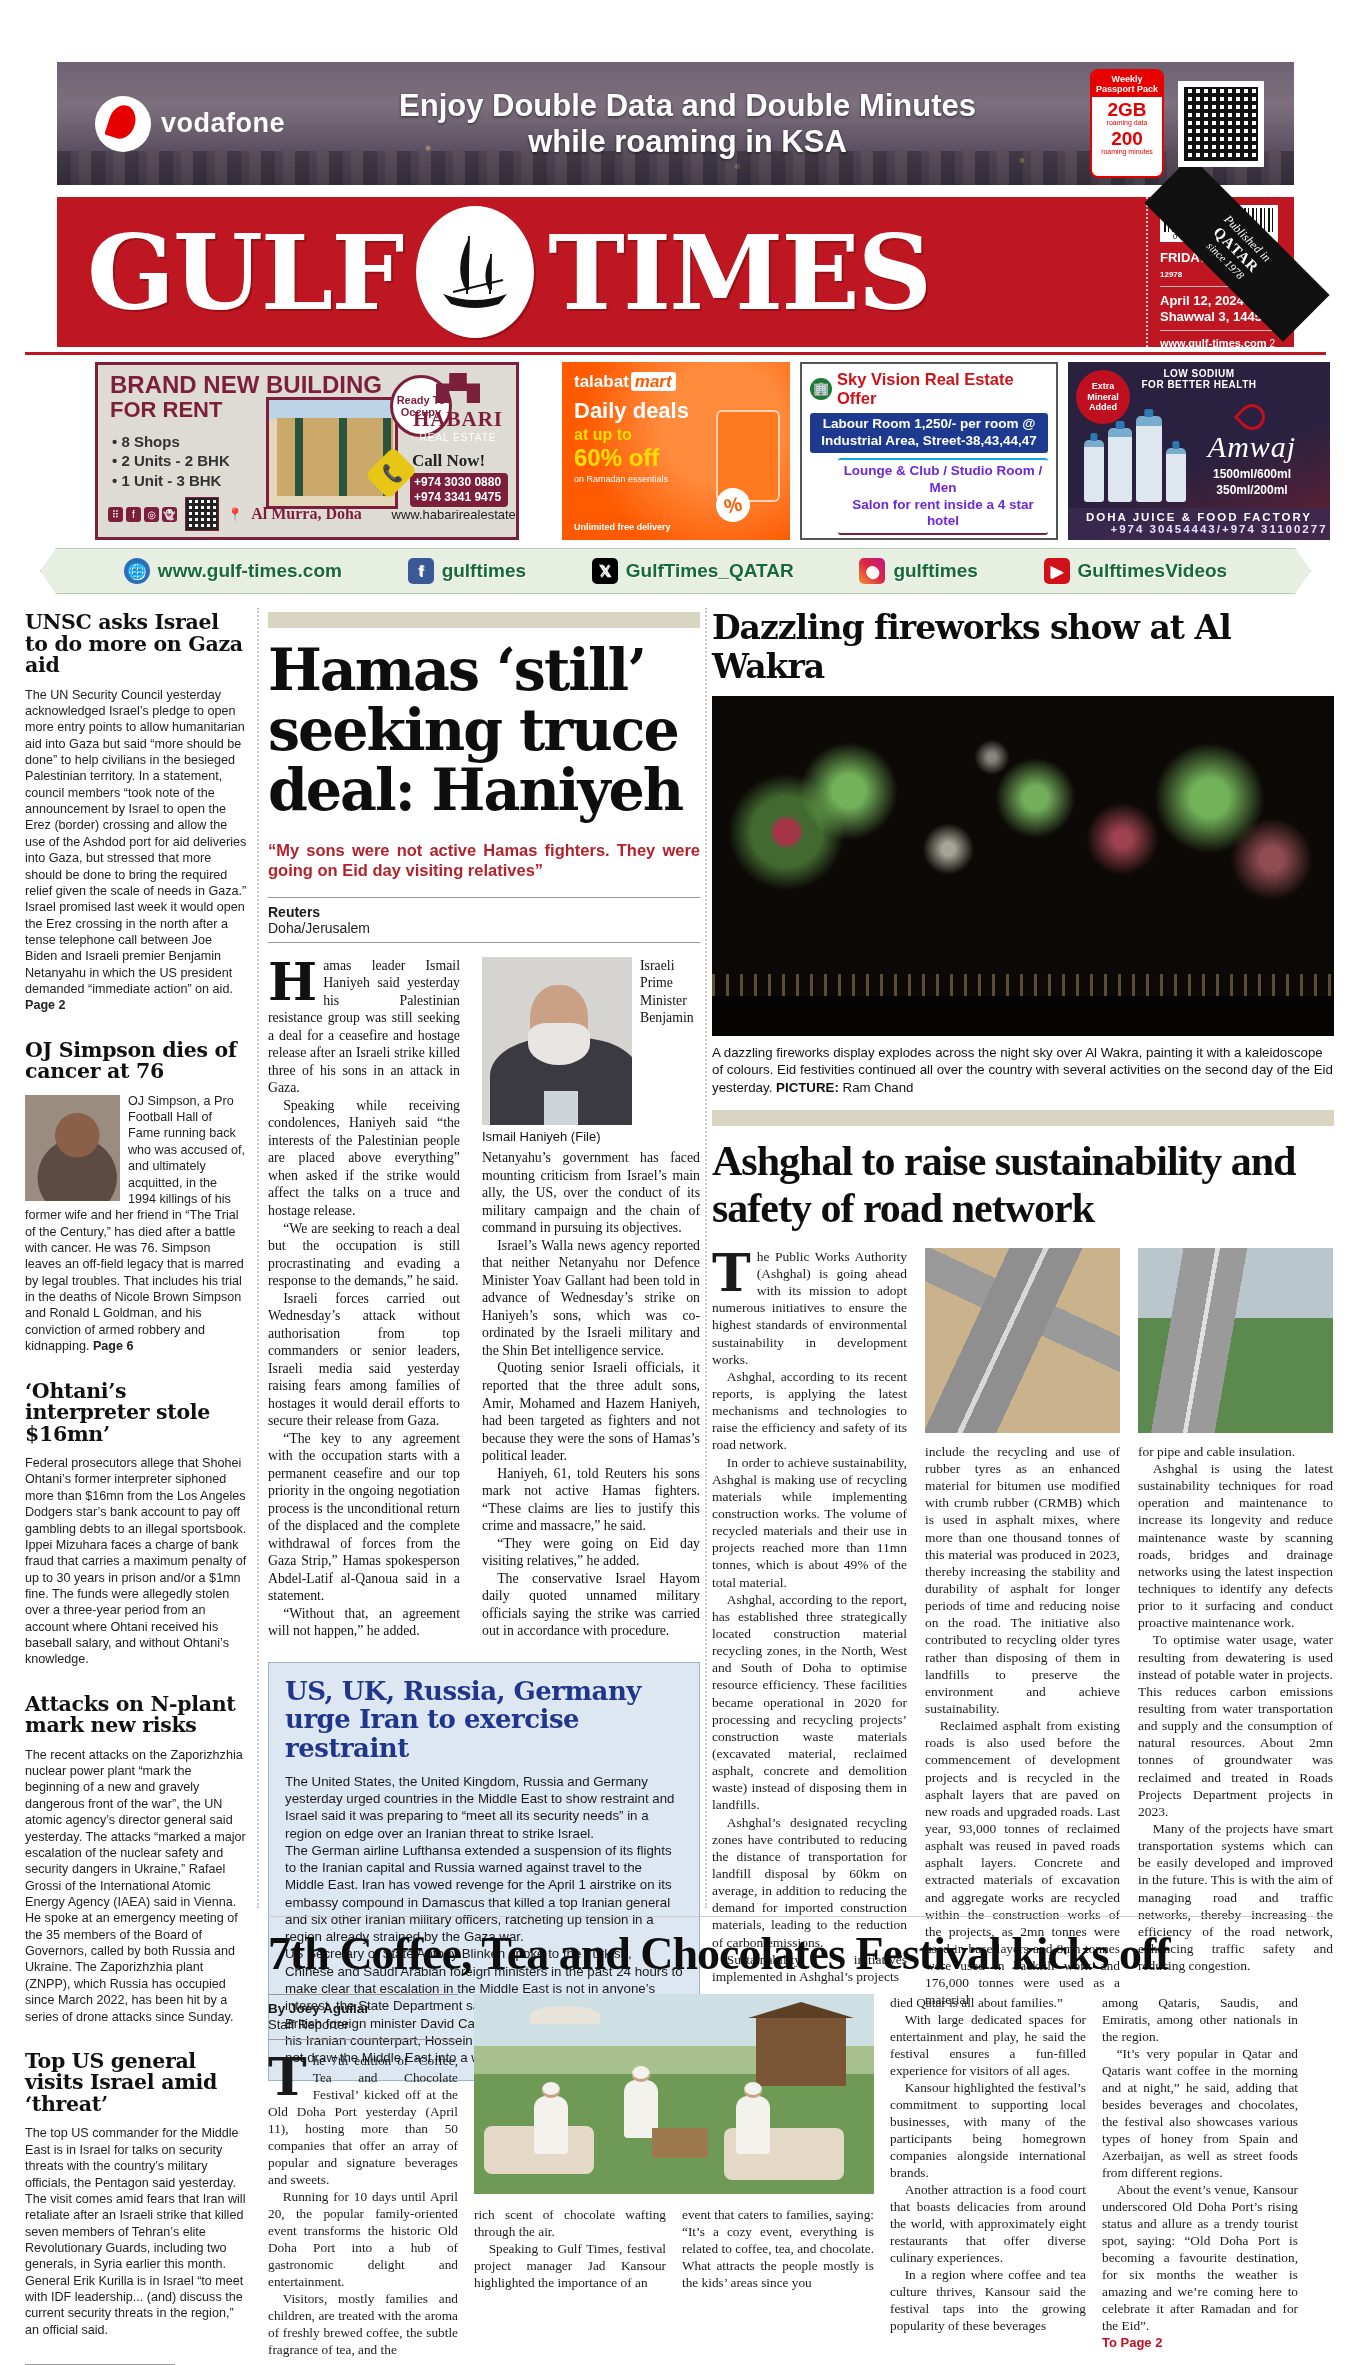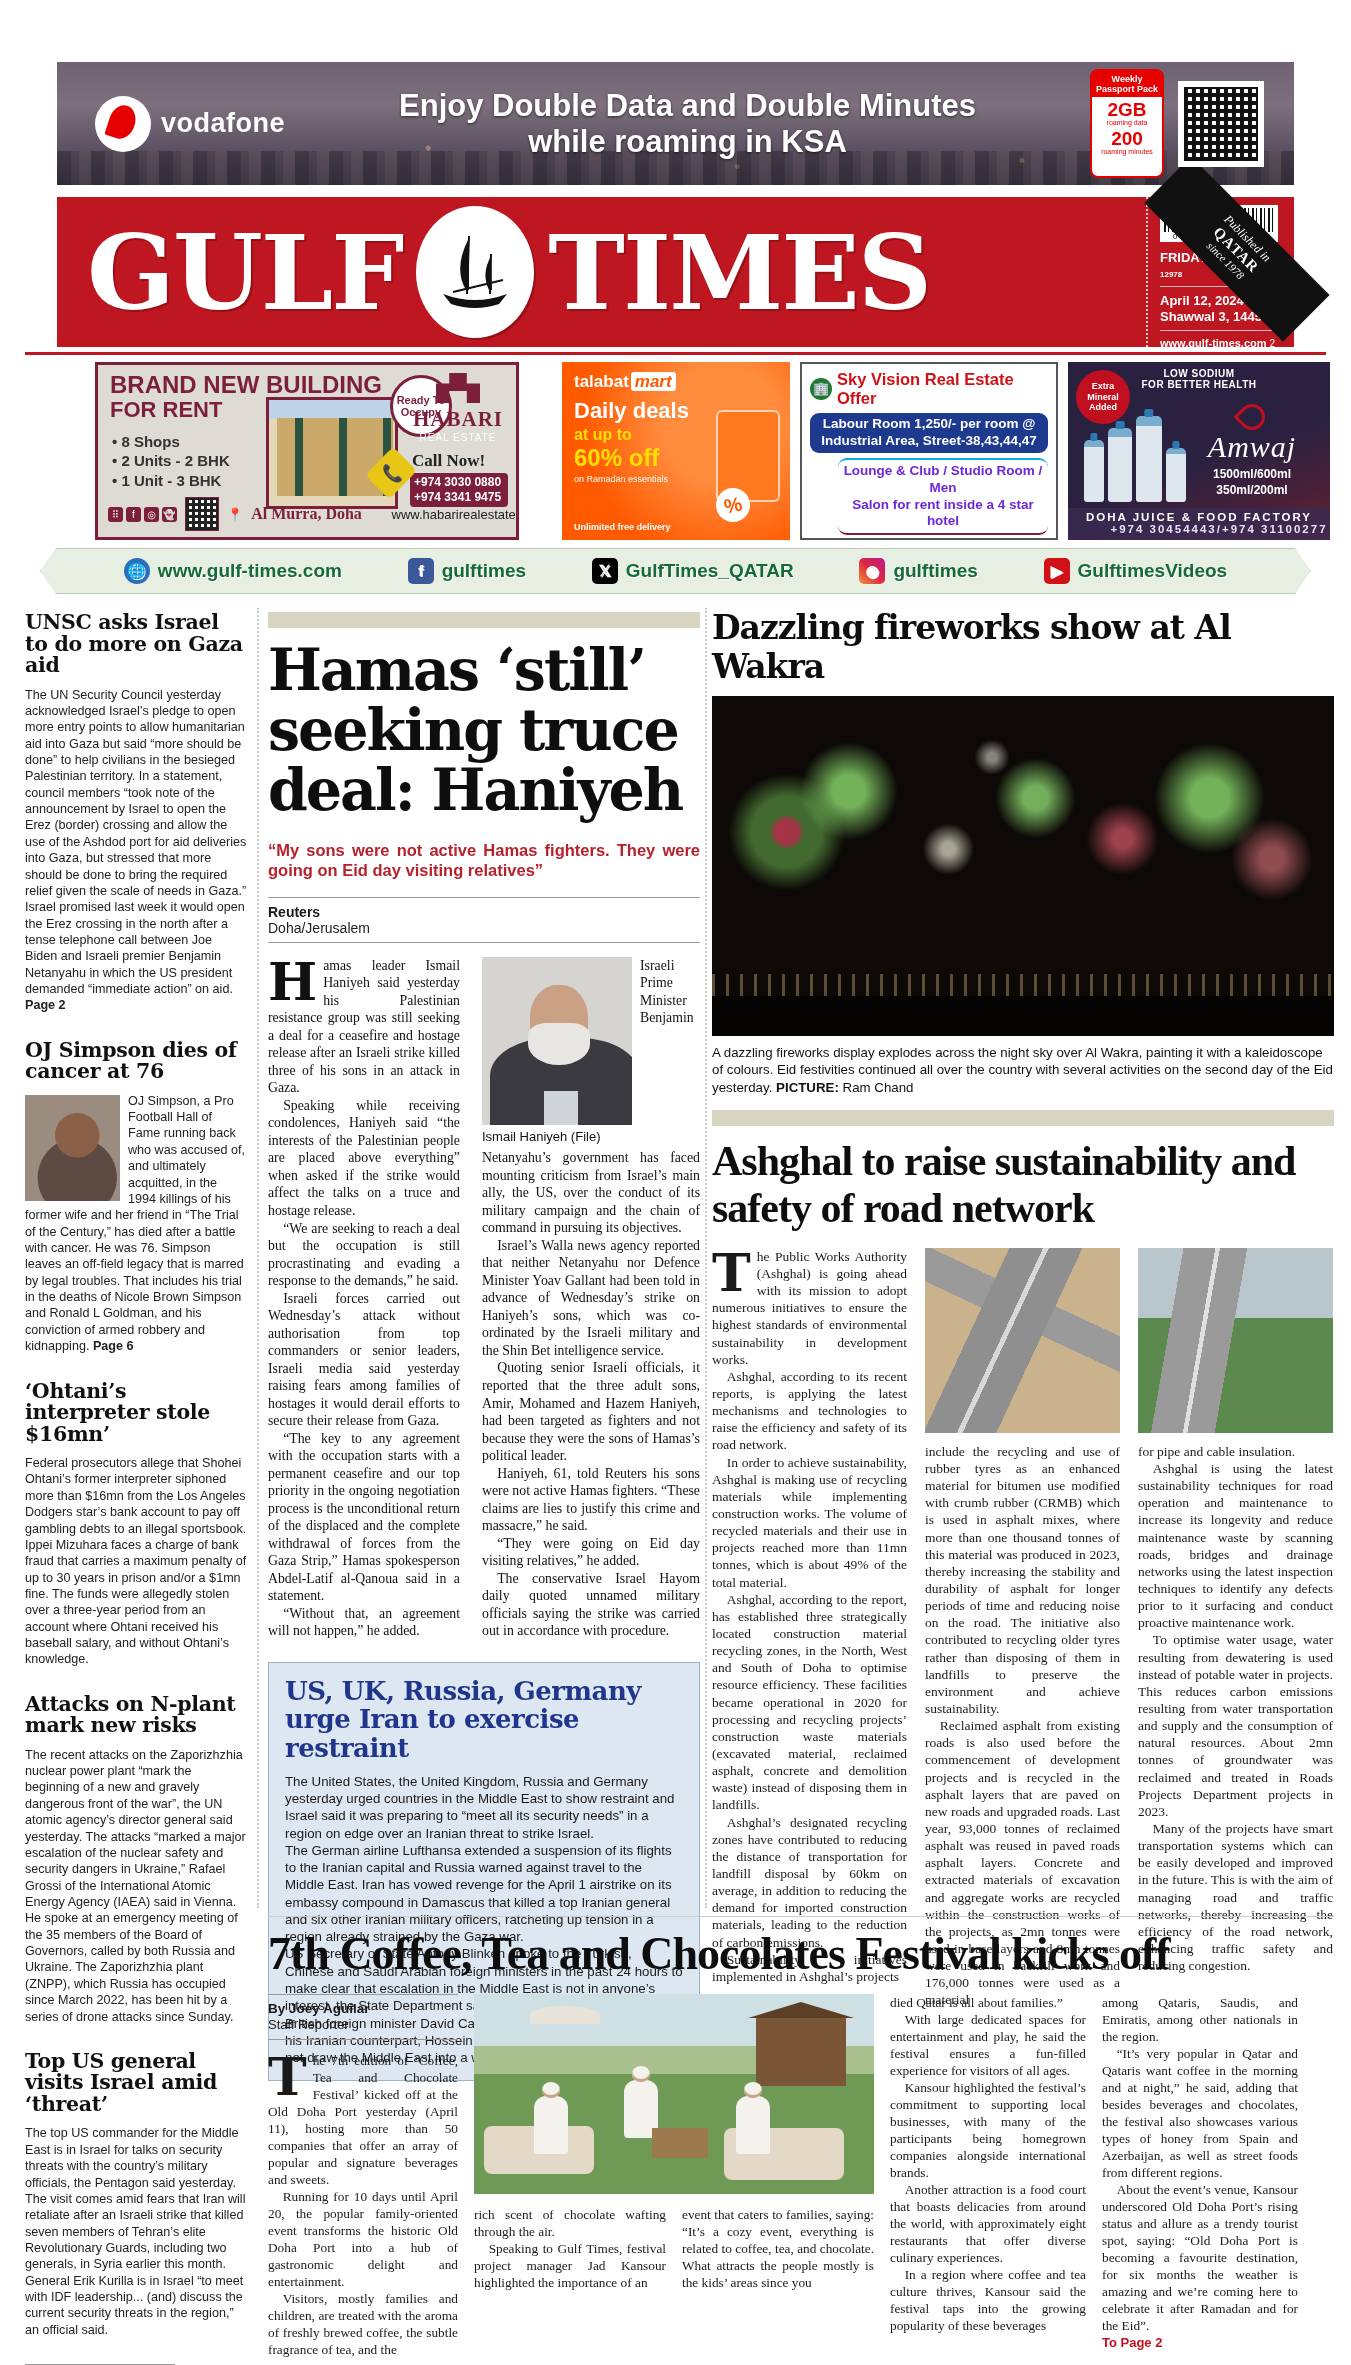--- a/index.html
+++ b/index.html
@@ -93,21 +93,21 @@
   .tb-line3 { color:#ffe000; font-size:24px; font-weight:bold; }
   .tb-line4 { font-size:9px; margin-top:2px; }
   .tb-bag { position:absolute; right:10px; top:48px; width:64px; height:92px; background:#ff7a1e; border:2px solid #ffffffaa; border-radius:6px; }
   .tb-pct { position:absolute; right:40px; bottom:18px; width:34px; height:34px; border-radius:50%; background:#fff; color:#ff5a00; font-weight:bold; font-size:20px; text-align:center; line-height:34px; transform:rotate(-12deg); }
   .tb-tag { position:absolute; left:12px; bottom:8px; font-size:9px; font-weight:bold; }
 
   .ad-sky { left:800px; width:258px; background:#fff; border:2px solid #555; padding:6px 8px; }
   .sky-head { display:flex; align-items:center; gap:5px; }
   .sky-logo { width:22px; height:22px; border-radius:50%; background:#1d7a34; color:#fff; font-size:13px; text-align:center; line-height:22px; flex:none; }
   .sky-title { color:#d01218; font-size:16.5px; font-weight:bold; }
-  .sky-band { margin-top:5px; border-radius:9px; padding:3px 4px; text-align:center; font-weight:bold; }
+  .sky-band { margin-top:5px; border-radius:3px; padding:3px 4px; text-align:center; font-weight:bold; }
   .sky-b1 { background:#1d3a8f; color:#fff; font-size:13.5px; line-height:1.25; }
   .sky-b2 { background:#fff; color:#6d28d9; font-size:13.5px; line-height:1.25; border-top:2px solid #0ea5e9; border-bottom:2px solid #7c1f3d;margin-left:28px; }
   .sky-b3 { background:#fff; color:#404040; font-size:15px; border-bottom:2px solid #7c1f3d; }
   .sky-b4 { background:#16246b; color:#ffe000; font-size:14px; }
 
   .ad-amwaj { left:1068px; width:262px; background:linear-gradient(160deg,#2a2140 0 55%, #4a2038 80%, #6b2430 100%); color:#fff; }
   .am-top { text-align:center; font-size:10px; font-weight:bold; letter-spacing:.5px; padding-top:6px; }
   .am-badge { position:absolute; left:8px; top:8px; width:54px; height:54px; border-radius:50%; background:#c01020; color:#fff; font-size:9px; font-weight:bold; display:flex; align-items:center; justify-content:center; text-align:center; line-height:1.15; }
   .am-bottles { position:absolute; left:16px; top:52px; width:110px; height:88px; }
   .bottle { position:absolute; bottom:0; background:linear-gradient(180deg,#7fb4d6 0 12%, #e8f2f8 12% 100%); border-radius:5px 5px 3px 3px; opacity:.95; }
@@ -463,21 +463,21 @@
               <div class="hp-face"></div>
               <div class="hp-beard"></div>
               <div class="hp-shirt"></div>
           </div>
           <figcaption class="fig-cap">Ismail Haniyeh (File)</figcaption>
         </figure>
         <div>
             <p>Israeli Prime Minister Benjamin Netanyahu’s government has faced mounting criticism from Israel’s main ally, the US, over the conduct of its military campaign and the chain of command in pursuing its objectives.</p>
             <p>Israel’s Walla news agency reported that neither Netanyahu nor Defence Minister Yoav Gallant had been told in advance of Wednesday’s strike on Haniyeh’s sons, which was co-ordinated by the Israeli military and the Shin Bet intelligence service.</p>
             <p>Quoting senior Israeli officials, it reported that the three adult sons, Amir, Mohamed and Hazem Haniyeh, had been targeted as fighters and not because they were the sons of Hamas’s political leader.</p>
-            <p>Haniyeh, 61, told Reuters his sons were not active Hamas fighters. “These claims are lies to justify this crime and massacre,” he said.</p>
+            <p>Haniyeh, 61, told Reuters his sons mark not active Hamas fighters. “These claims are lies to justify this crime and massacre,” he said.</p>
             <p>“They were going on Eid day visiting relatives,” he added.</p>
             <p>The conservative Israel Hayom daily quoted unnamed military officials saying the strike was carried out in accordance with procedure.</p>
           </div>
       </div>
     </div>
     <div class="iran-box">
       <div class="iran-h">US, UK, Russia, Germany urge Iran to exercise restraint</div>
       <div class="iran-b">
           <p>The United States, the United Kingdom, Russia and Germany yesterday urged countries in the Middle East to show restraint and Israel said it was preparing to “meet all its security needs” in a region on edge over an Iranian threat to strike Israel.</p>
           <p>The German airline Lufthansa extended a suspension of its flights to the Iranian capital and Russia warned against travel to the Middle East. Iran has vowed revenge for the April 1 airstrike on its embassy compound in Damascus that killed a top Iranian general and six other Iranian military officers, ratcheting up tension in a region already strained by the Gaza war.</p>

